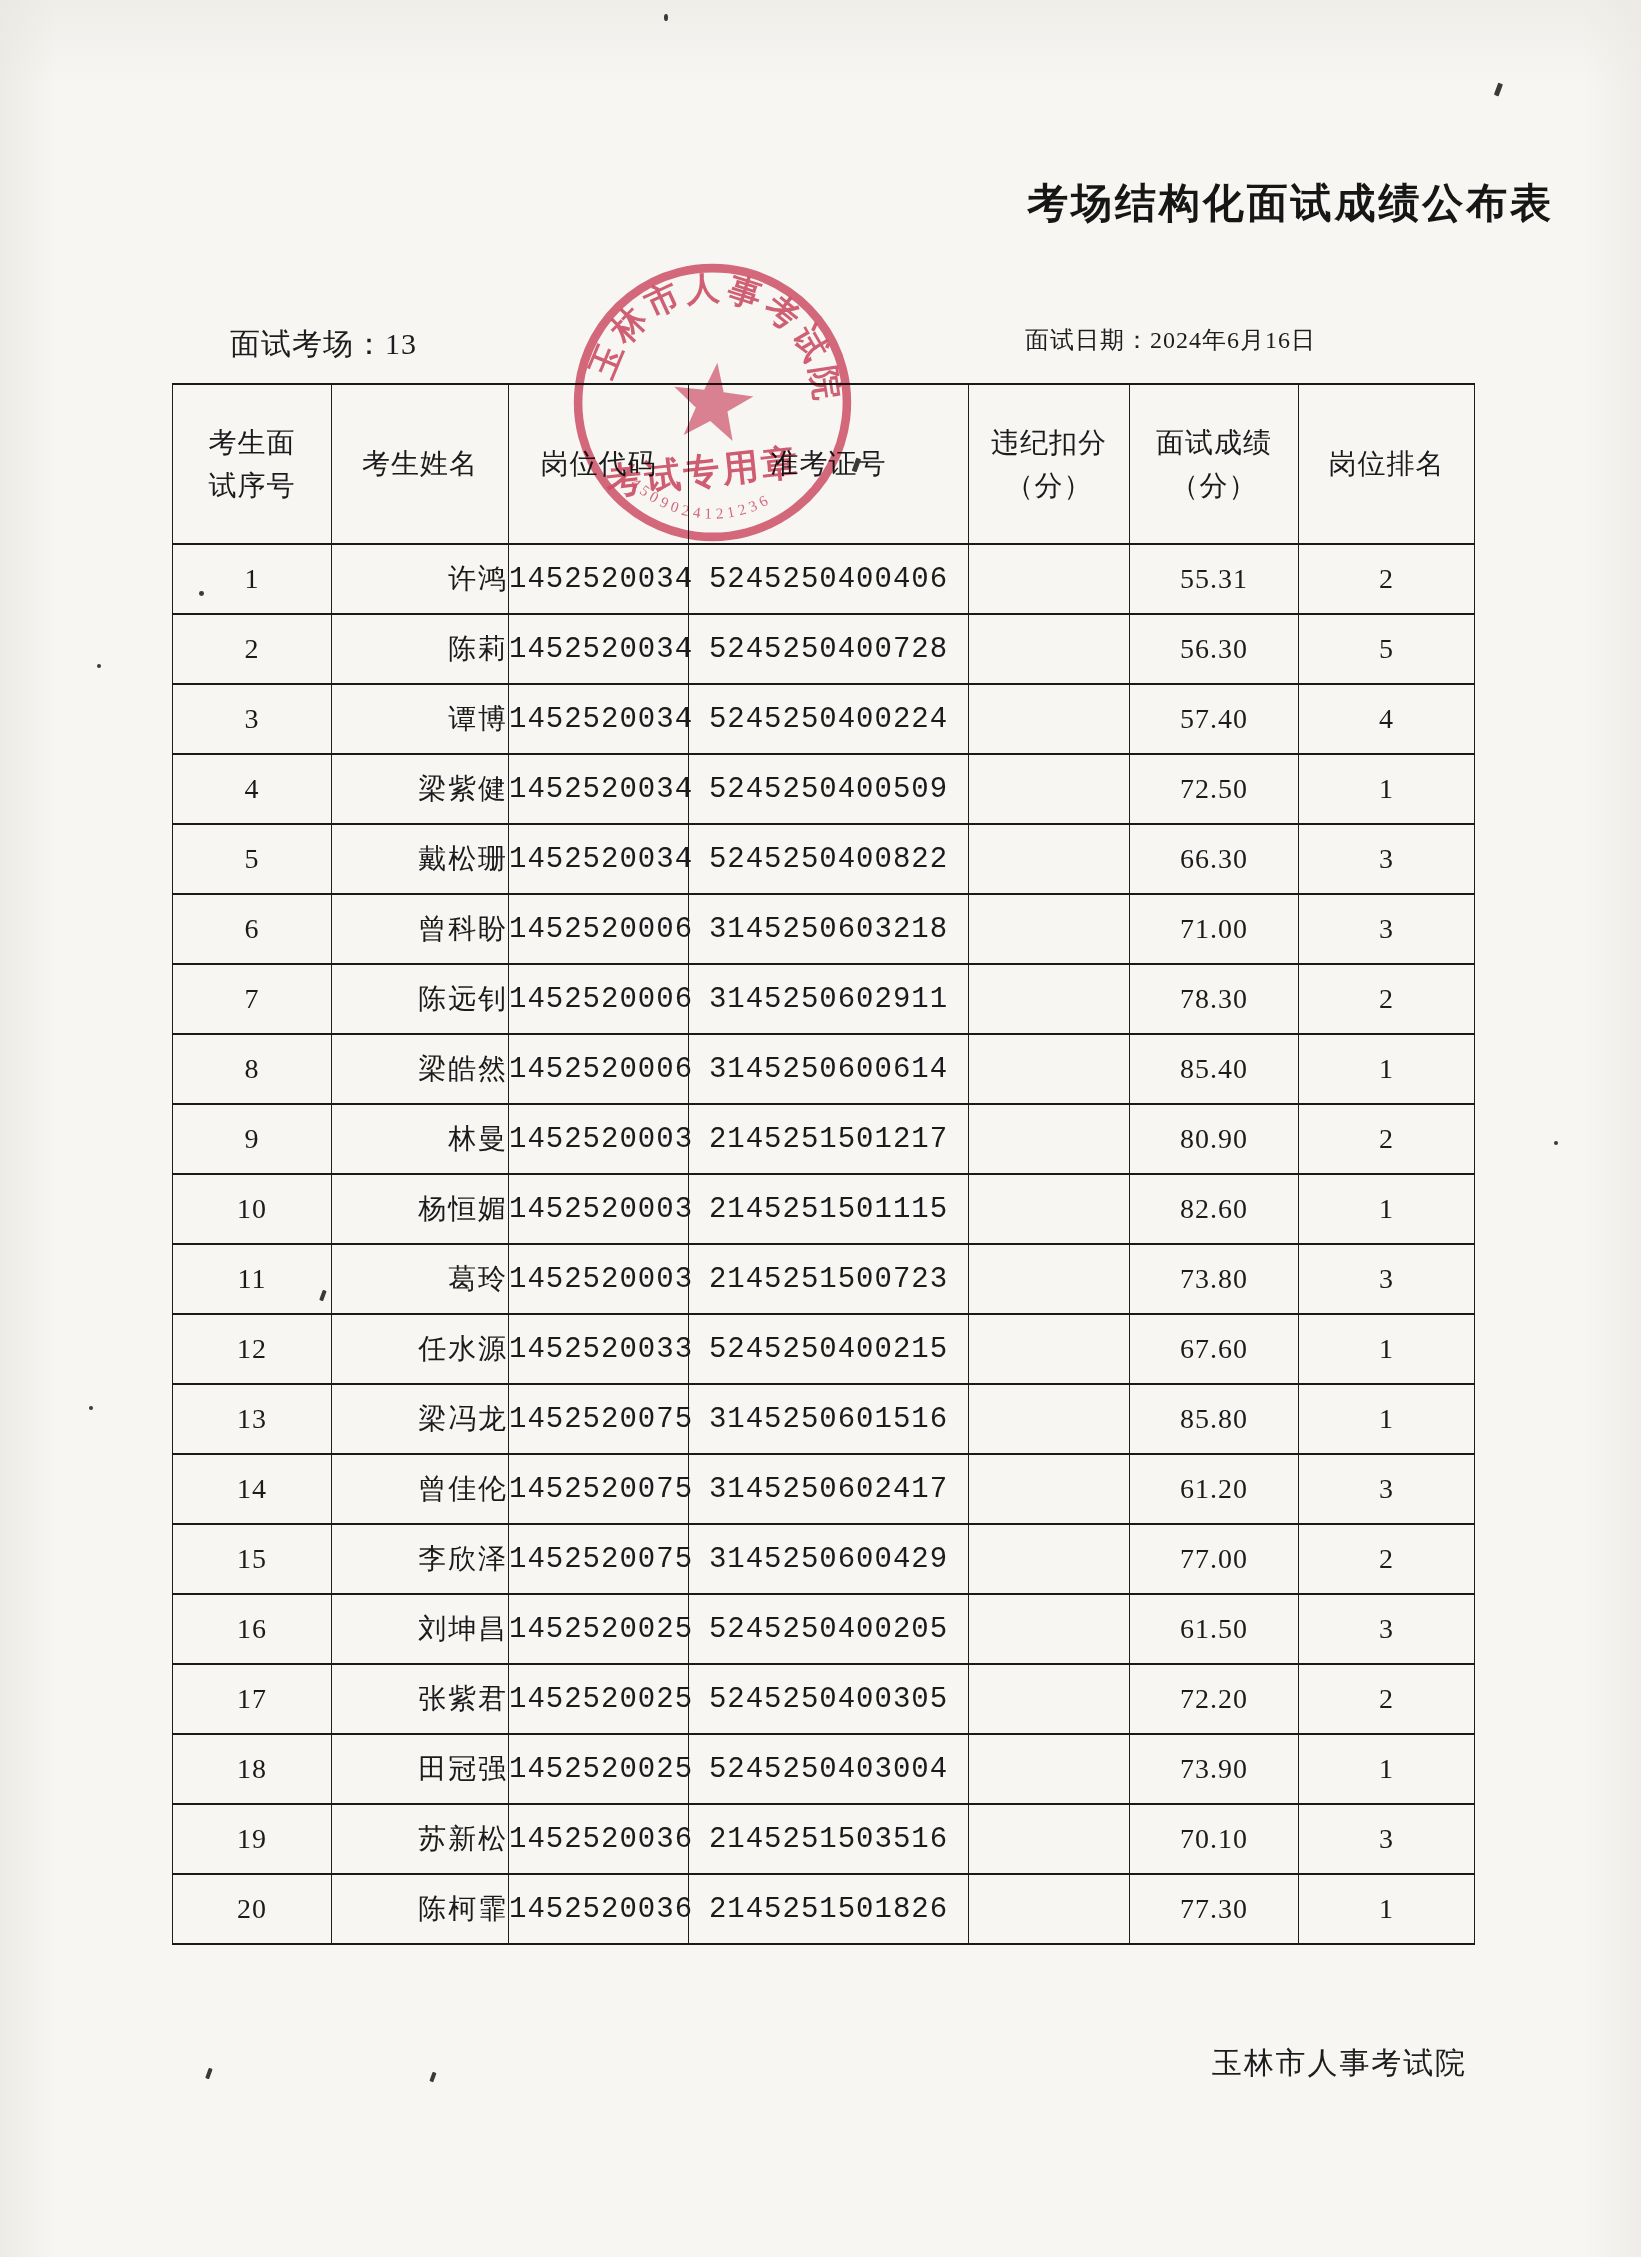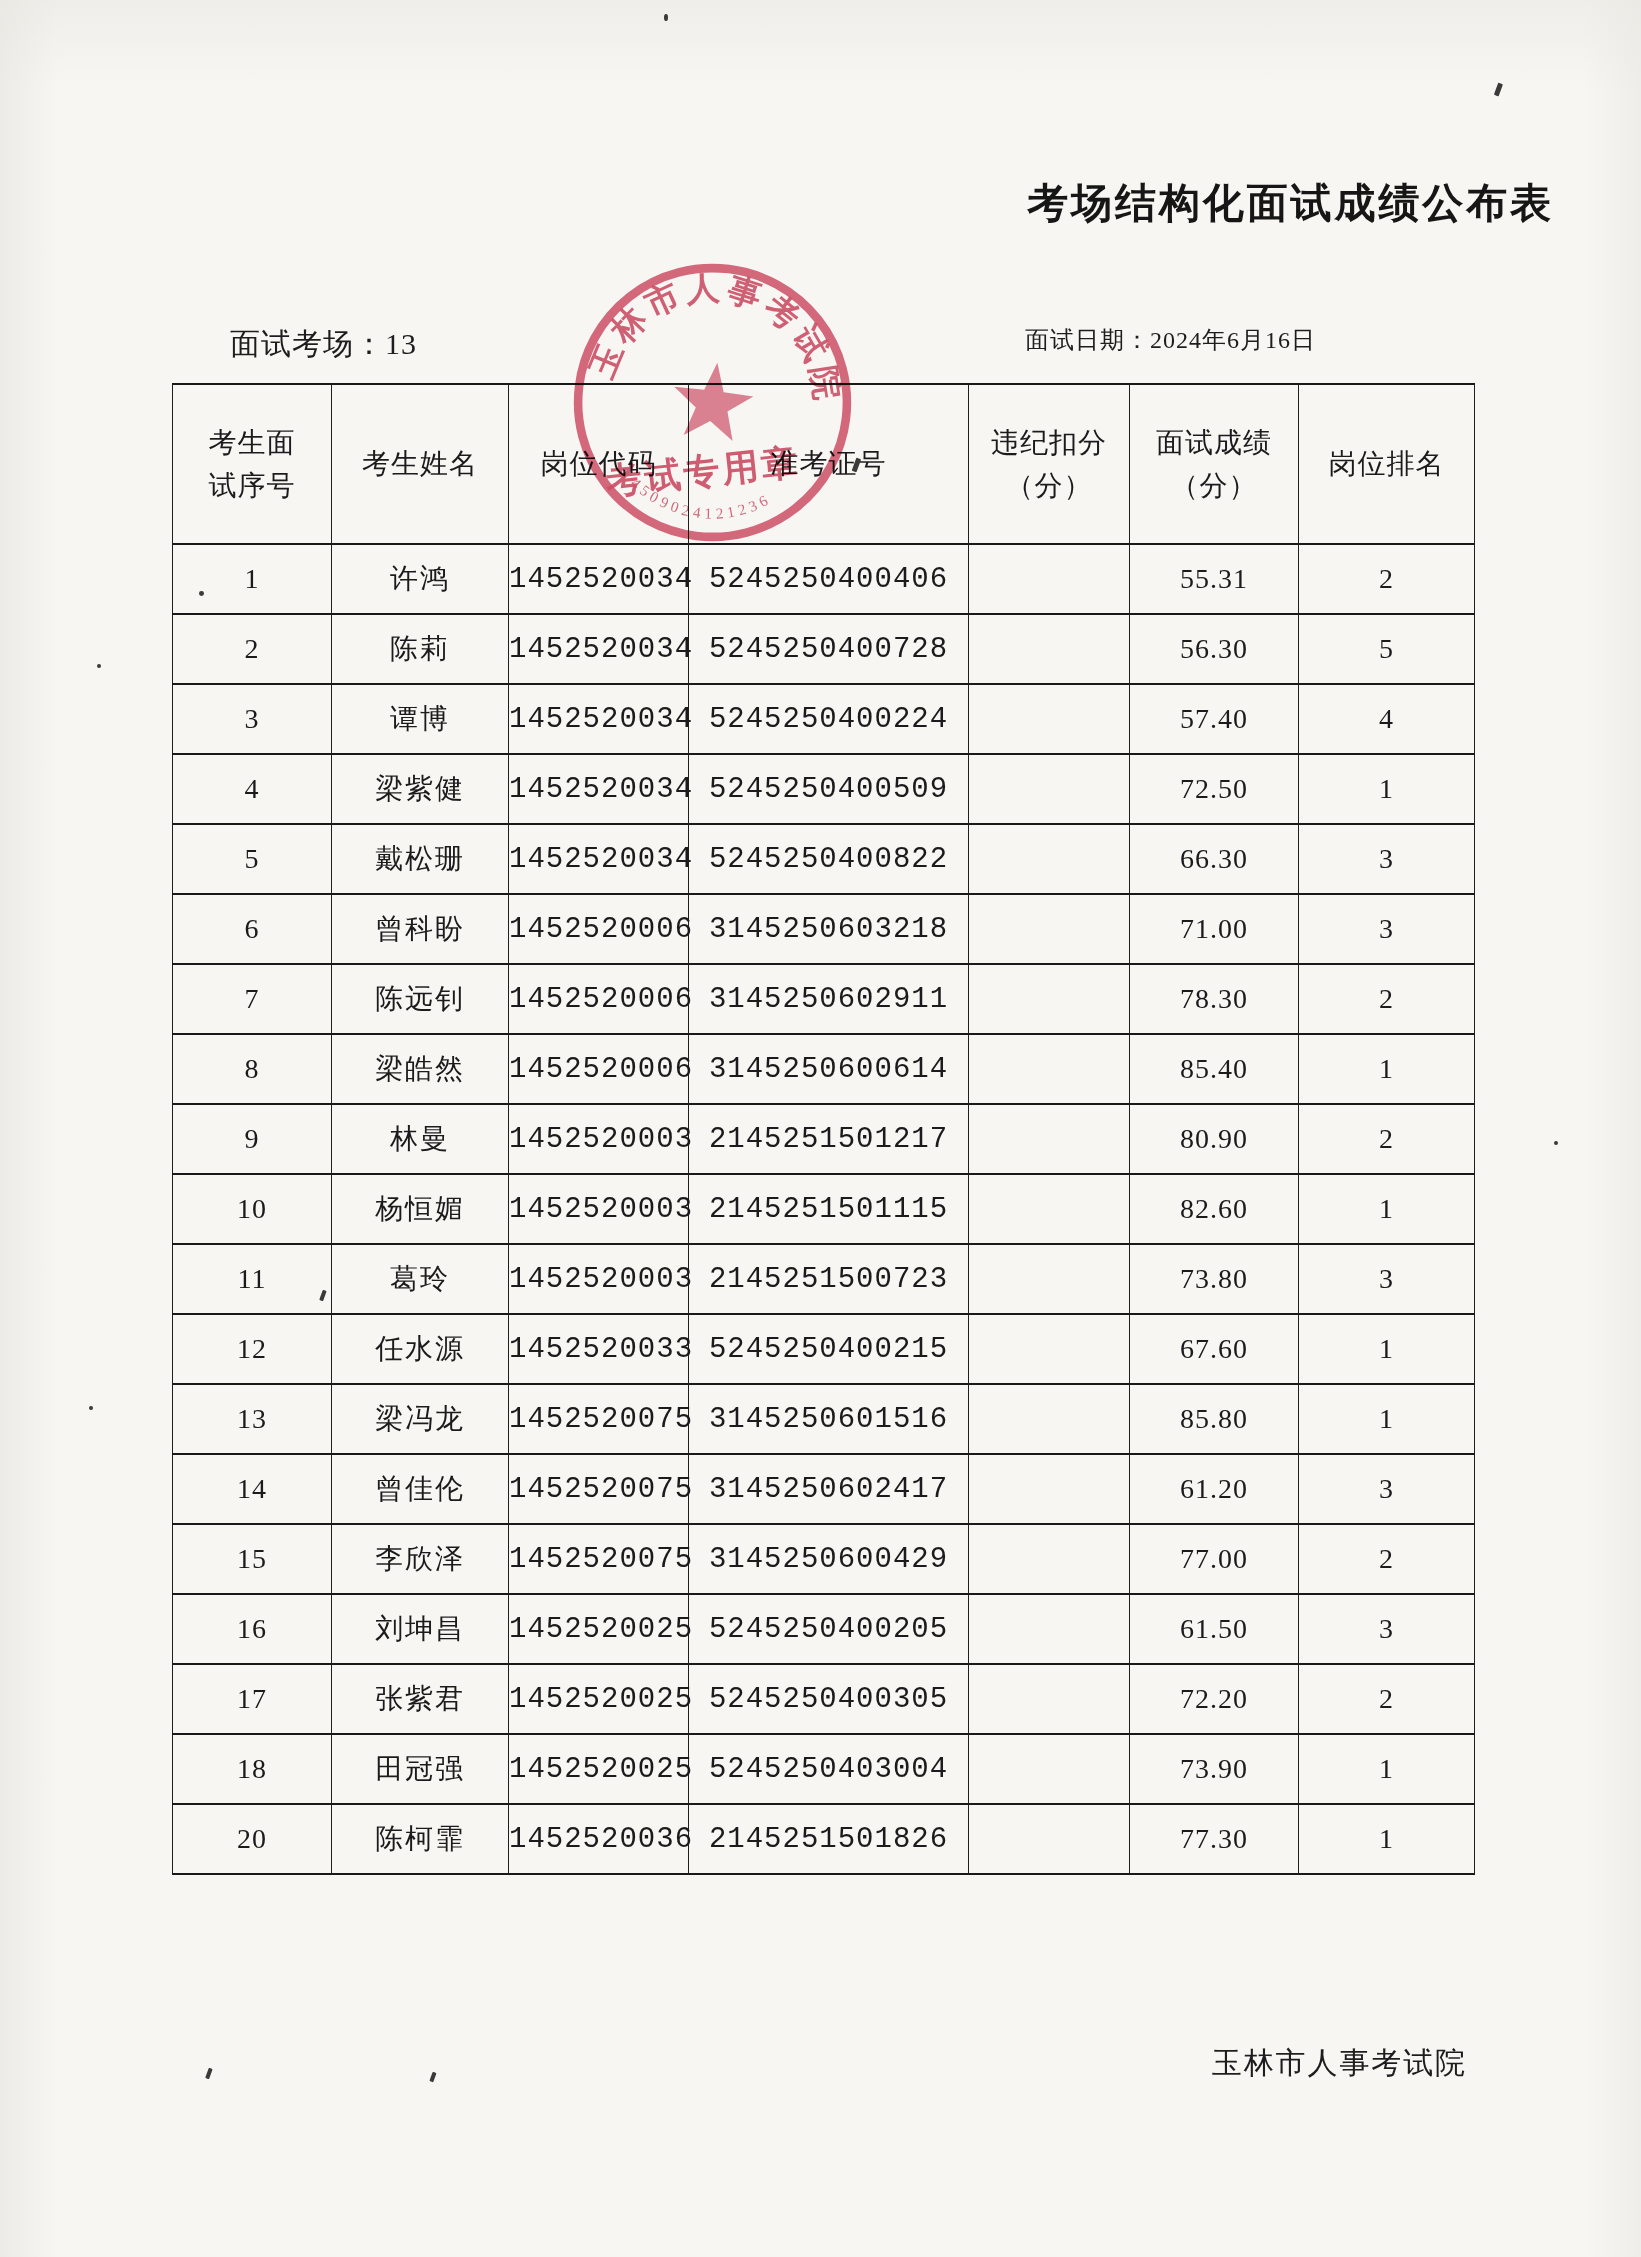--- a/index.html
+++ b/index.html
@@ -49,21 +49,21 @@
     color:#1b1b1d;
   }
   .score-table th {
     height:160px;
     font-weight:normal;
     white-space:pre-line;
     line-height:1.55;
     letter-spacing:1px;
   }
   .score-table td { height:70px; letter-spacing:1px; }
-  .score-table td.c-name { letter-spacing:1.9px; }
+  .score-table td.c-name { letter-spacing:1.9px;text-align:right; }
   .score-table td.c-ticket, .score-table td.c-code { font-size:29px;font-family:Liberation Mono, monospace; }
 
   
   .stamp {
     position:absolute; top:249px; left:560px;
     width:305px; height:307px;
     transform:rotate(7deg);
     mix-blend-mode:multiply;
     opacity:.88;
   }
@@ -271,20 +271,29 @@
         <tr>
           <td class="c-seq">18</td>
           <td class="c-name">田冠强</td>
           <td class="c-code">1452520025</td>
           <td class="c-ticket">5245250403004</td>
           <td class="c-deduction"></td>
           <td class="c-score">73.90</td>
           <td class="c-rank">1</td>
         </tr>
         <tr>
+          <td class="c-seq">19</td>
+          <td class="c-name">苏新松</td>
+          <td class="c-code">1452520036</td>
+          <td class="c-ticket">2145251503516</td>
+          <td class="c-deduction"></td>
+          <td class="c-score">70.10</td>
+          <td class="c-rank">3</td>
+        </tr>
+        <tr>
           <td class="c-seq">20</td>
           <td class="c-name">陈柯霏</td>
           <td class="c-code">1452520036</td>
           <td class="c-ticket">2145251501826</td>
           <td class="c-deduction"></td>
           <td class="c-score">77.30</td>
           <td class="c-rank">1</td>
         </tr>
       </tbody>
   </table>

